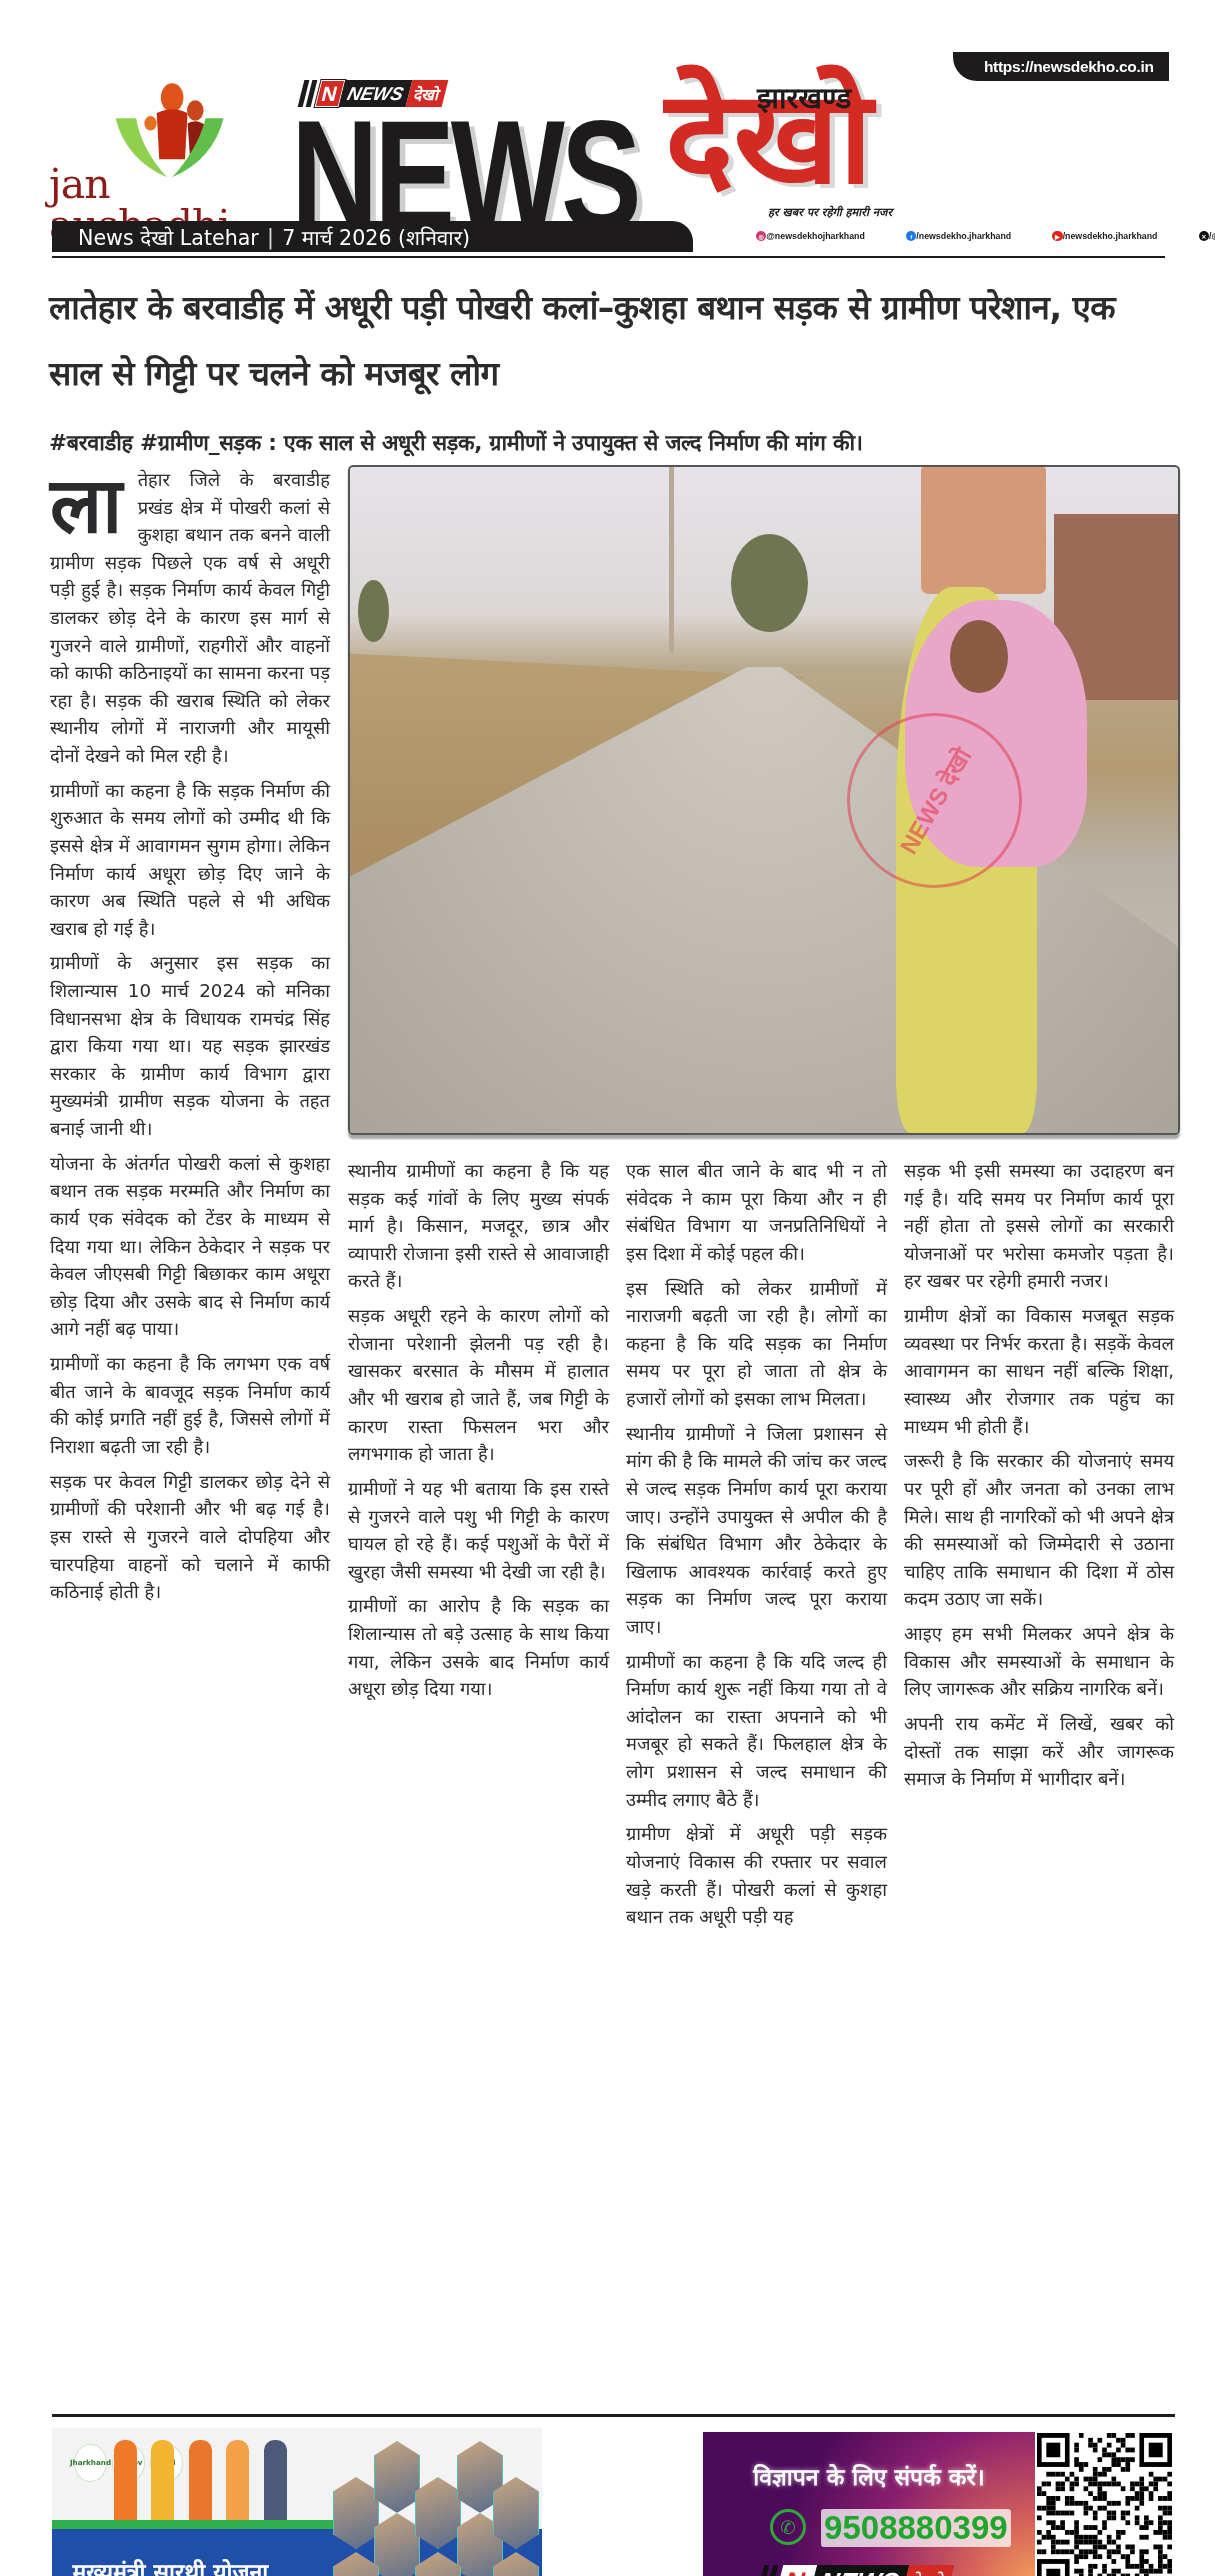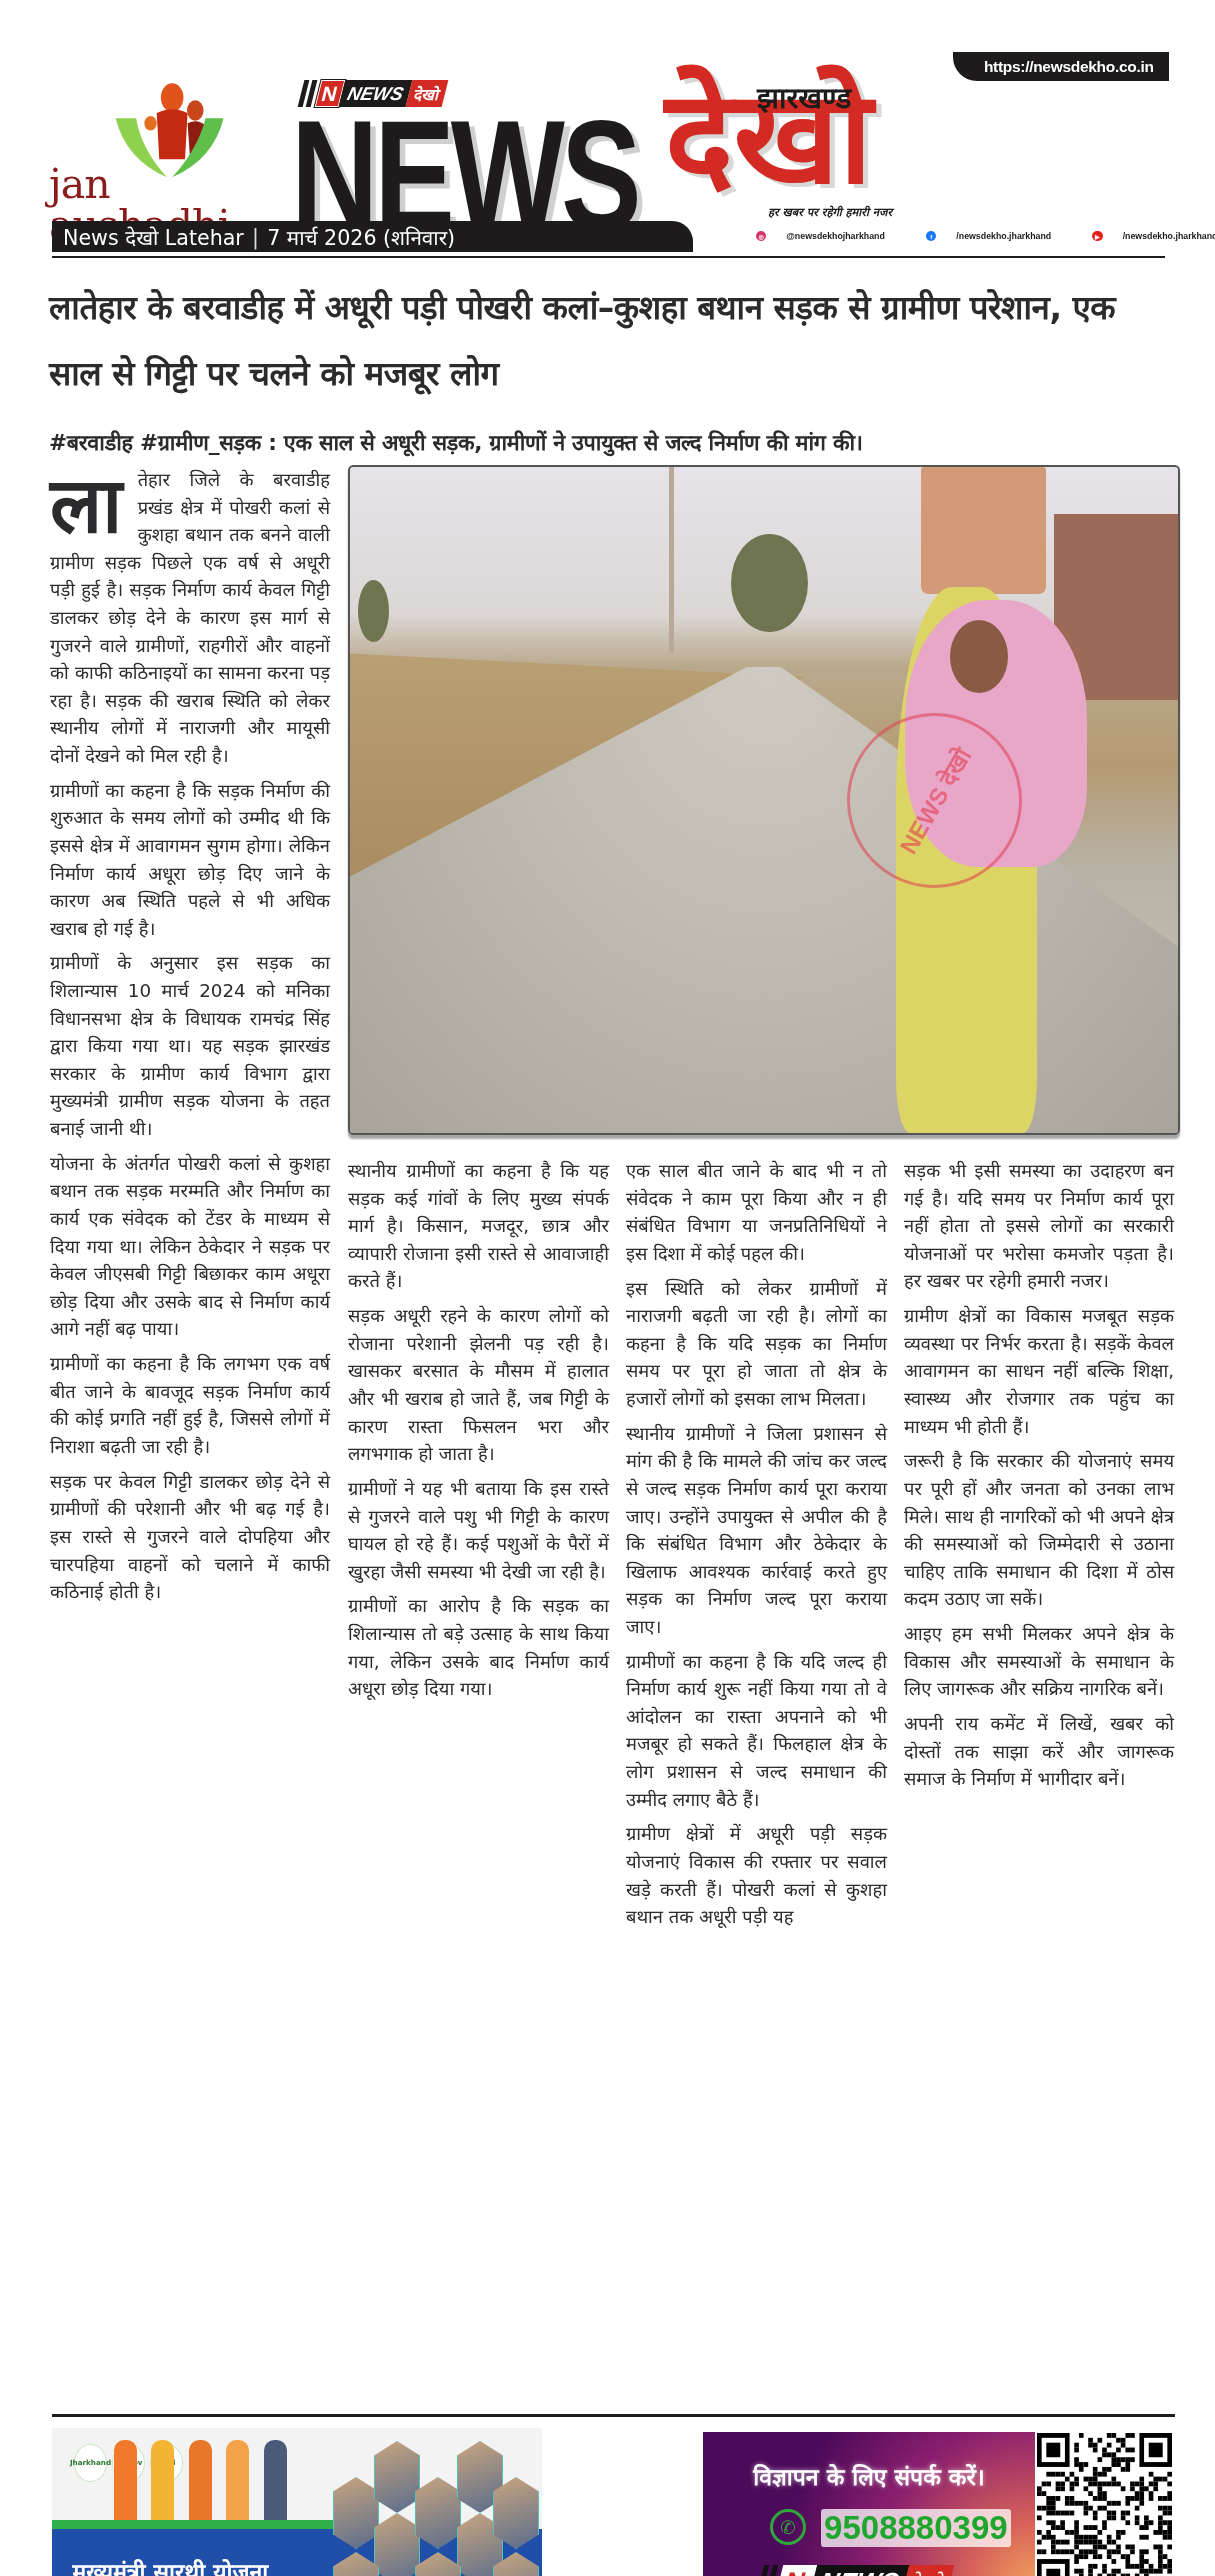--- a/index.html
+++ b/index.html
@@ -32,25 +32,25 @@
   }
   .big-dekho {
     position: absolute; left: 665px; top: 67px; font-family: "DejaVu Sans", sans-serif; font-weight: 700;
     font-size: 129px; line-height: 1.1; color: #d42a24; text-shadow: 5.2px 4.1px 0 #d8d8d8;
   }
   .state-label { position: absolute; left: 757px; top: 77px; font-size: 29px; font-weight: 700; color: #1d1b1b; }
   .tagline { position: absolute; left: 768px; top: 204px; font-size: 11.3px; font-style: italic; color: #1d1b1b; font-weight: 700; }
   .dateline {
     position: absolute; left: 52px; top: 221px; width: 641px; height: 31px;
     background: #1d1b1b; border-radius: 0 20.6px 0 0; color: #fff;
-    font-size: 20.6px; display: flex; align-items: center; padding-left: 11px; gap: 8.2px;
+    font-size: 20.6px; display: flex; align-items: center; padding-left: 26px; gap: 8.2px;
   }
   .dateline .sep { color:#ddd; }
   .socials { position: absolute; left: 720px; top: 231px; display: flex; gap: 5.2px; align-items: center; font-family: "Liberation Sans", sans-serif; font-size: 8.8px; font-weight: 700; color: #1d1b1b; }
-  .socials .s { display:flex; align-items:flex-end; gap:20px;padding-left:36px; }
+  .socials .s { display:flex; align-items:flex-end; gap:0;padding-left:36px; }
   .socials .ic { width: 10.3px; height: 10.3px; border-radius: 50%; display:inline-flex; align-items:center; justify-content:center; color:#fff; font-size:6.2px; }
   .mast-rule { position: absolute; left: 52px; top: 256px; width: 1113px; height: 2.1px; background: #1d1b1b; }
 
   
   .headline {
     position: absolute; left: 49px; top: 275px; width: 1123px;
     font-size: 33px; font-weight: 700; line-height: 66px; color: #2b2b2e; letter-spacing: -0.5px;
   }
   .subhead {
     position: absolute; left: 49px; top: 427px; width: 1128px;

